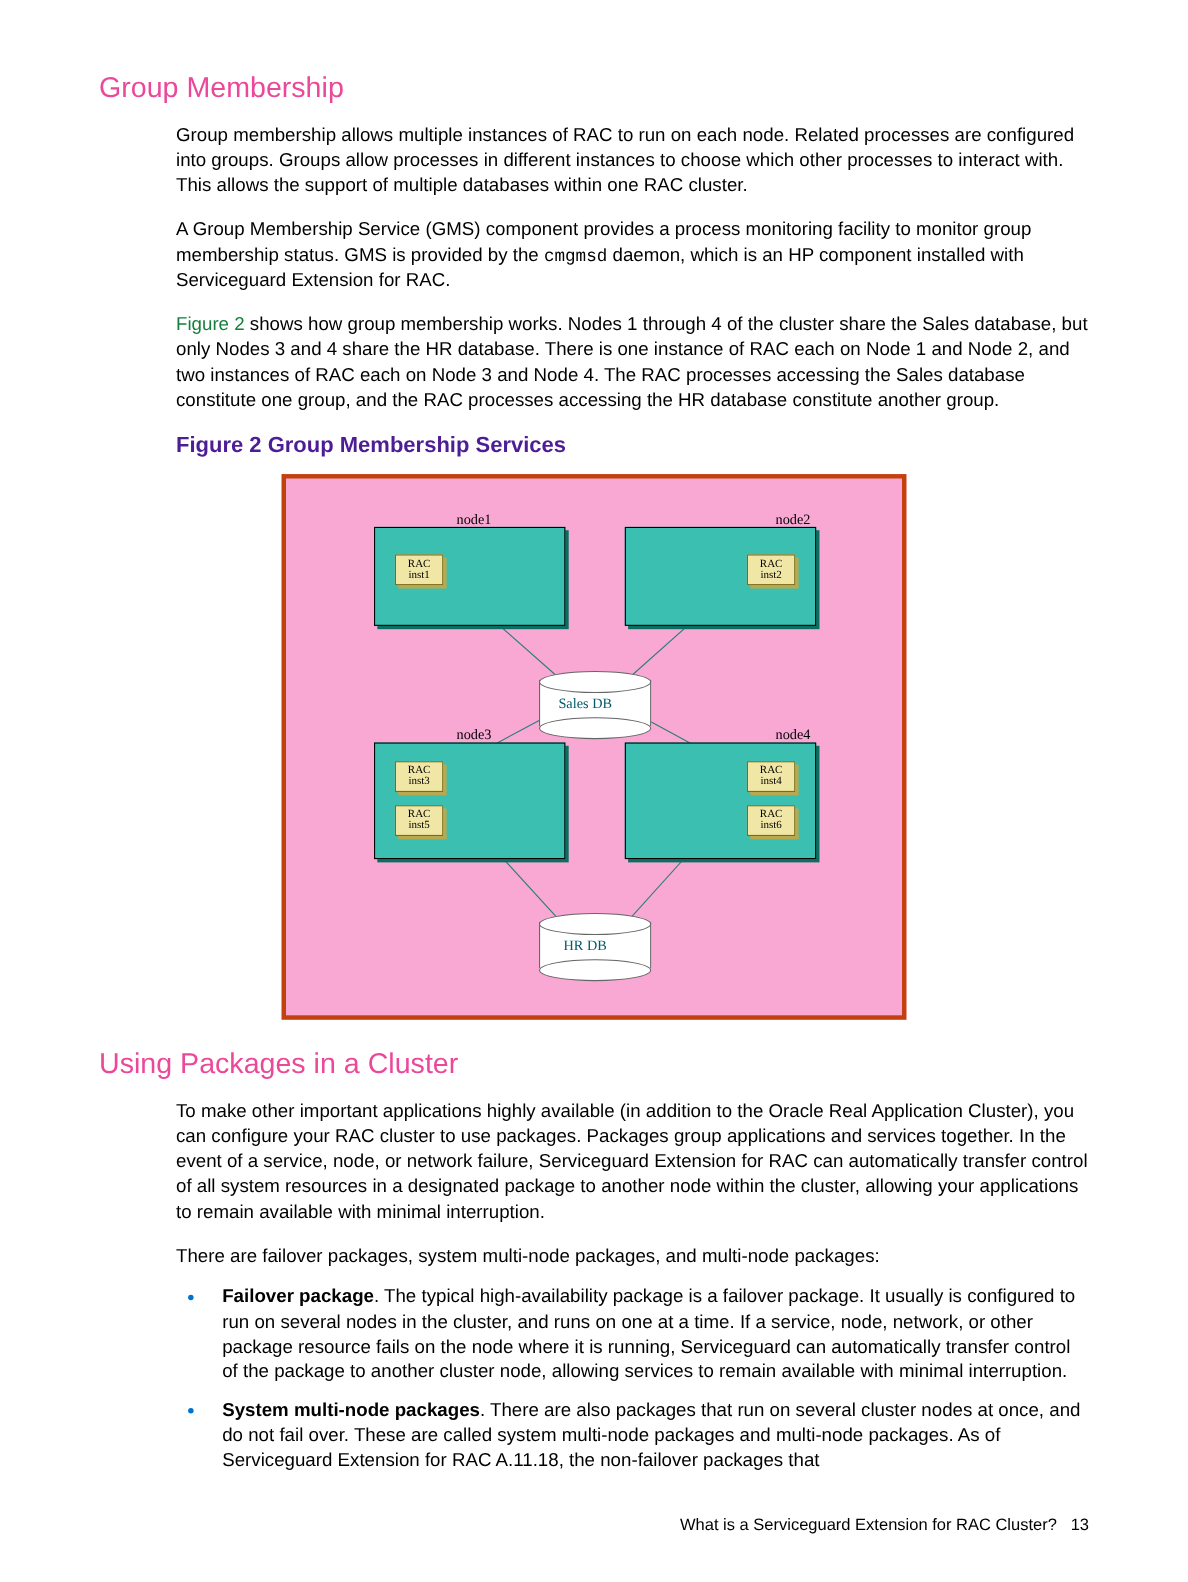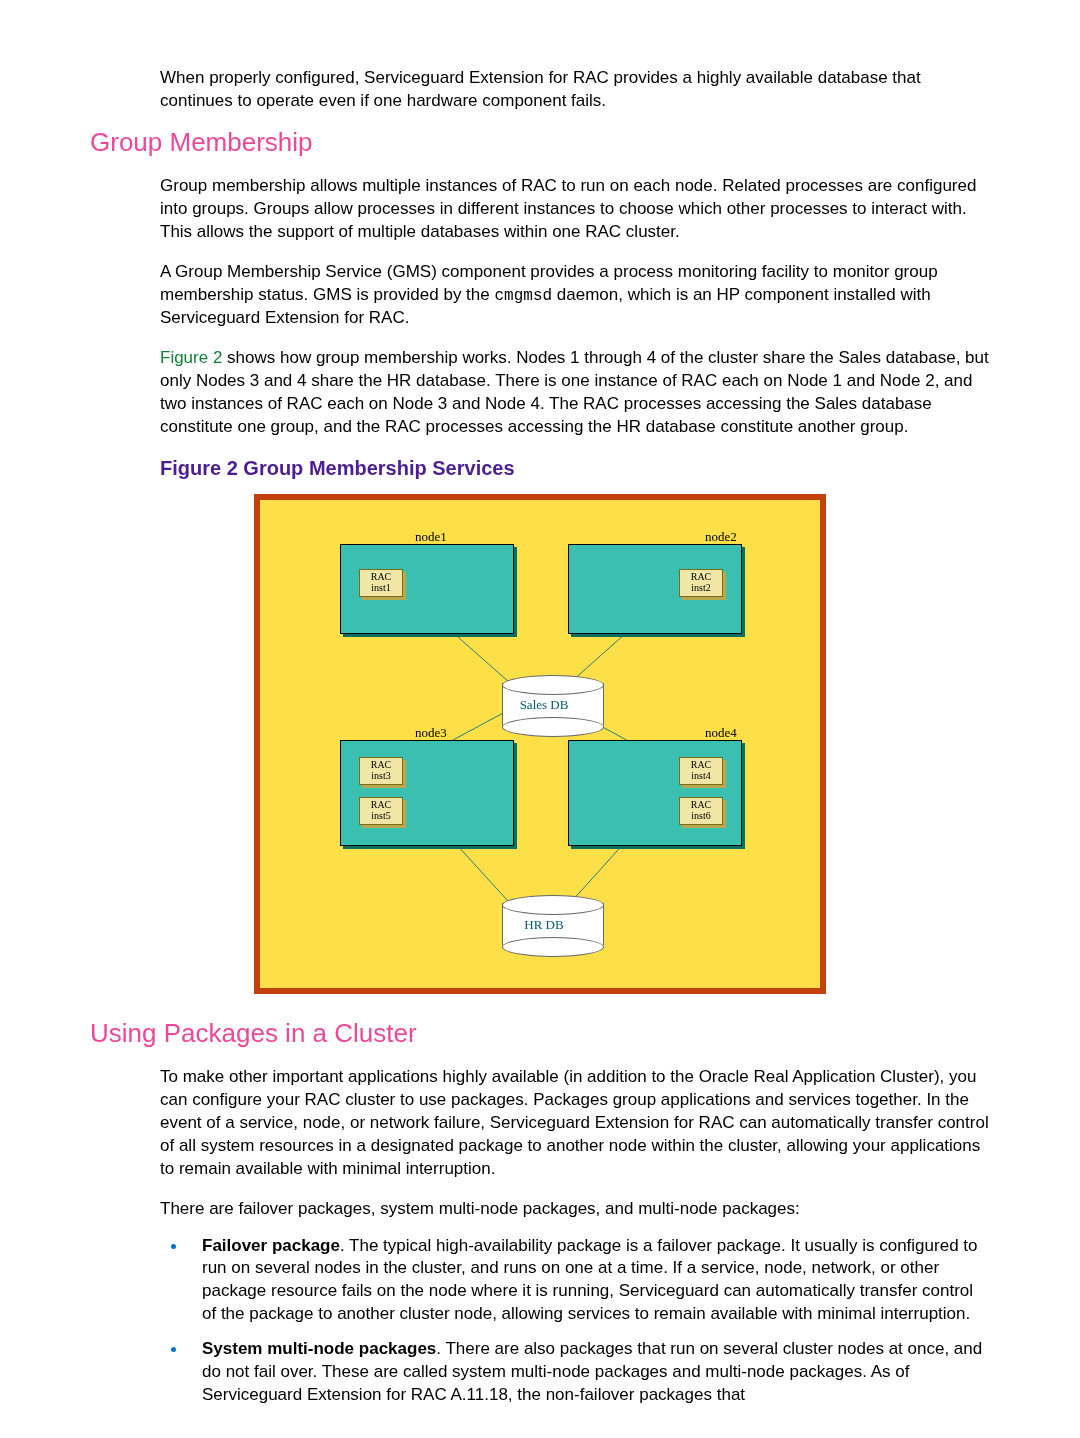--- a/index.html
+++ b/index.html
@@ -62,22 +62,22 @@
   
   .figure-wrap {
     display: flex;
     justify-content: center;
     margin: 10px 0 24px 0;
   }
   .figure {
     position: relative;
     width: 560px;
     height: 488px;
-    border: 6px solid #c2410c;
-    background: #fde047;
+    border: 4px solid #c2410c;
+    background: #f9a8d4;
   }
   .node-box {
     position: absolute;
     width: 172px;
     border: 1px solid #000;
     background: #3bbfb0;
     box-shadow: 3px 3px 0 #0a6f62;
     padding-top: 4px;
     padding-bottom: 8px;
   }
@@ -101,21 +101,20 @@
     justify-content: center;
     margin-left: 18px;
     margin-top: 12px;
     margin-bottom: 12px;
   }
   
   .db {
     position: absolute;
     width: 84px;
     height: 58px;
-    margin-left: 12px;
   }
   .db .body {
     position: absolute;
     left: 0;
     top: 8px;
     width: 100px;
     height: 42px;
     border-left: 1px solid #666;
     border-right: 1px solid #666;
     background: #fff;
@@ -158,21 +157,20 @@
     width: 560px;
     height: 488px;
     pointer-events: none;
   }
 </style>
 </head>
 <body>
 
 <div class="page">
 
-  <p class="body-text">When properly configured, Serviceguard Extension for RAC provides a highly available database that continues to operate even if one hardware component fails.</p>
 
   <h2 class="section-heading">Group Membership</h2>
 
   <p class="body-text">Group membership allows multiple instances of RAC to run on each node. Related processes are configured into groups. Groups allow processes in different instances to choose which other processes to interact with. This allows the support of multiple databases within one RAC cluster.</p>
 
   <p class="body-text">
     <span>A Group Membership Service (GMS) component provides a process monitoring facility to monitor group membership status. GMS is provided by the </span><code class="mono">cmgmsd</code><span> daemon, which is an HP component installed with Serviceguard Extension for RAC.</span>
   </p>
 
   <p class="body-text">

